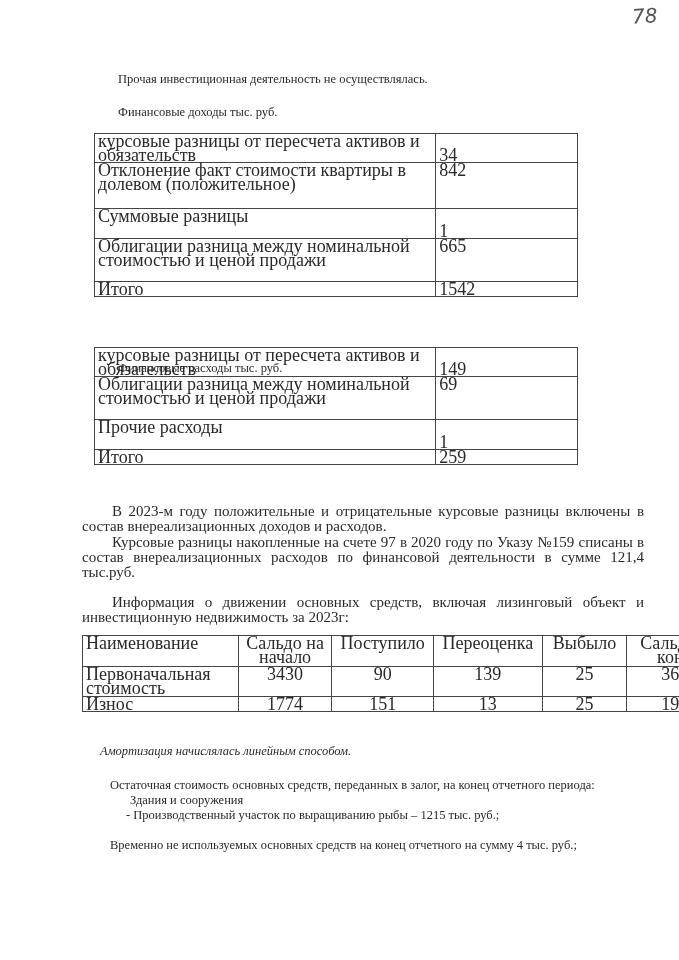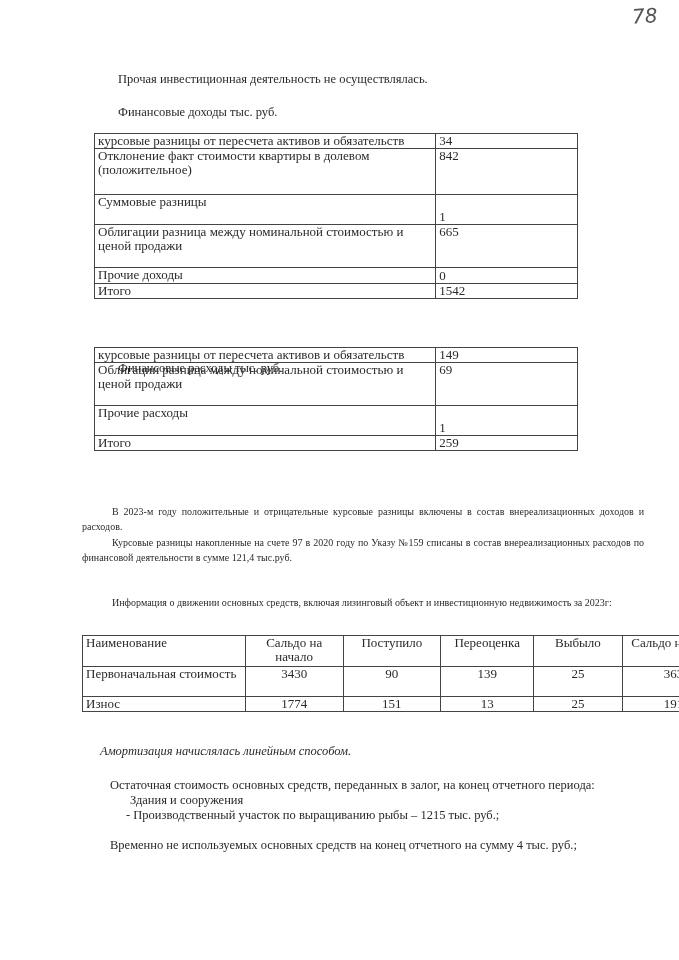--- a/index.html
+++ b/index.html
@@ -5,25 +5,25 @@
   html, body { margin: 0; padding: 0; }
   body {
     width: 679px; height: 960px; background: #ffffff; position: relative; overflow: hidden;
     font-family: "Liberation Serif", "DejaVu Serif", serif; color: #2a2a2a;
   }
   .page-number {
     position: absolute; left: 632px; top: 4px; font-size: 20px; font-style: italic;
     font-family: "DejaVu Sans", sans-serif; color: #555; transform: rotate(-4deg);
   }
   .txt { position: absolute; font-size: 12.5px; line-height: 15px; white-space: nowrap; }
-  table { position: absolute; border-collapse: collapse; font-size: 13px; }
+  table { position: absolute; border-collapse: collapse; font-size: 18px; }
   td { border: 1px solid #444; padding: 0 3px; vertical-align: top; line-height: 14px; }
   td.num { text-align: left; vertical-align: bottom; }
   td.numtop { text-align: left; vertical-align: top; }
-  .para { position: absolute; font-size: 10px; line-height: 15px; text-align: justify; }
+  .para { position: absolute; font-size: 15px; line-height: 15px; text-align: justify; }
   .para .indent { display: inline-block; width: 30px; }
   #fa td { text-align: center; }
   #fa td.lbl { text-align: left; }
 </style>
 </head>
 <body>
 
 <div class="page-number">78</div>
 
 <div class="txt" style="left:118px; top:72px;">Прочая инвестиционная деятельность не осуществлялась.</div>
@@ -43,24 +43,20 @@
     <td style="white-space:normal;">Отклонение факт стоимости квартиры в долевом (положительное)</td>
     <td class="numtop">842</td>
   </tr>
   <tr style="height:30px;">
     <td>Суммовые разницы</td>
     <td class="num">1</td>
   </tr>
   <tr style="height:43px;">
     <td style="white-space:normal;">Облигации разница между номинальной стоимостью и ценой продажи</td>
     <td class="numtop">665</td>
-  </tr>
-  <tr style="height:16px;">
-    <td>Прочие доходы</td>
-    <td class="num">0</td>
   </tr>
   <tr style="height:15px;">
     <td>Итого</td>
     <td class="num">1542</td>
   </tr>
 </tbody>
   </table>
 
 <div class="txt" style="left:118px; top:318px;margin-top:43px;">Финансовые расходы тыс. руб.</div>
 

